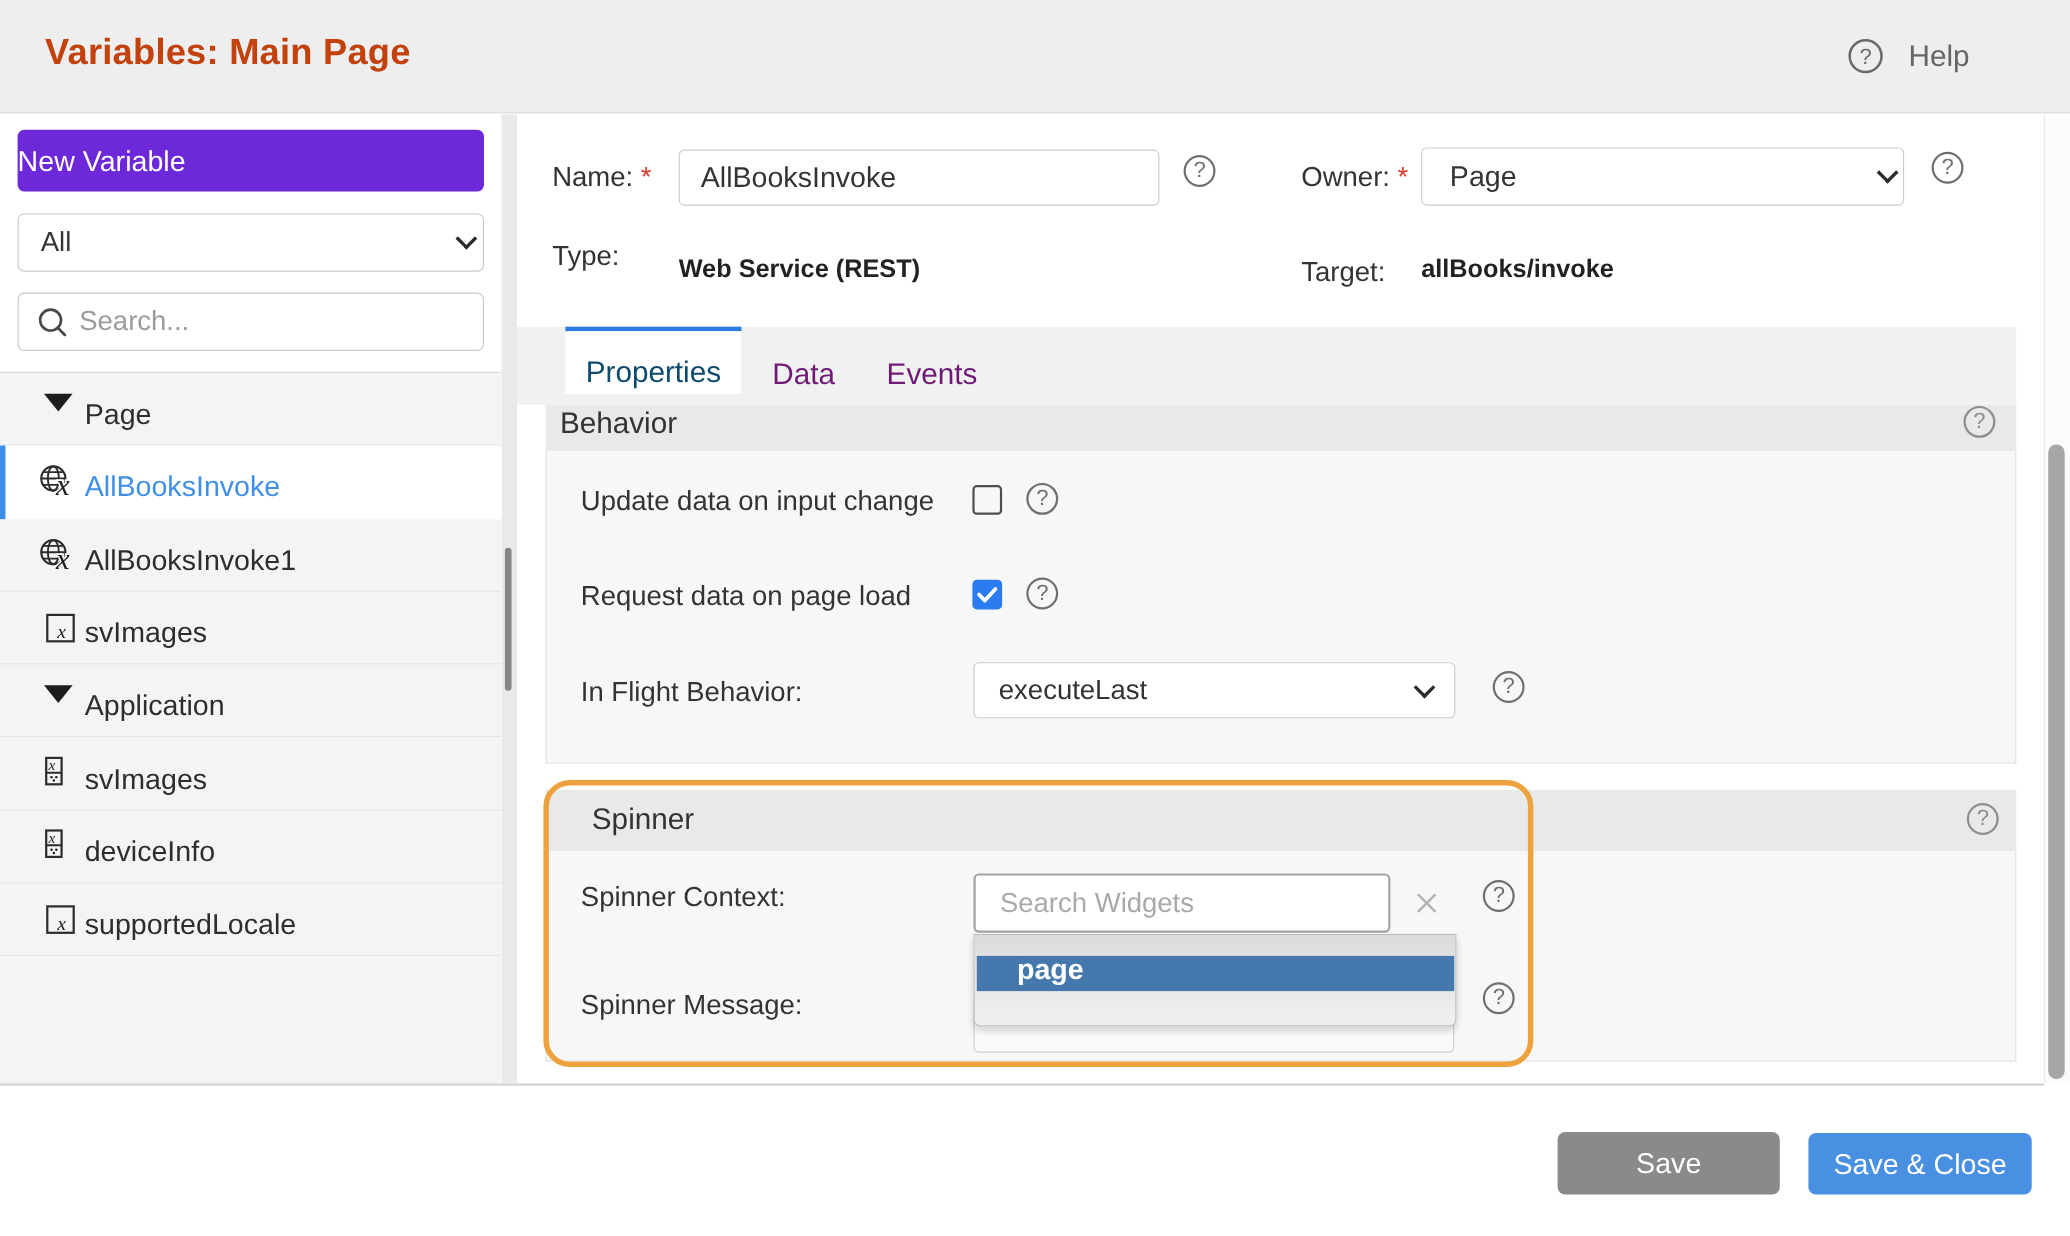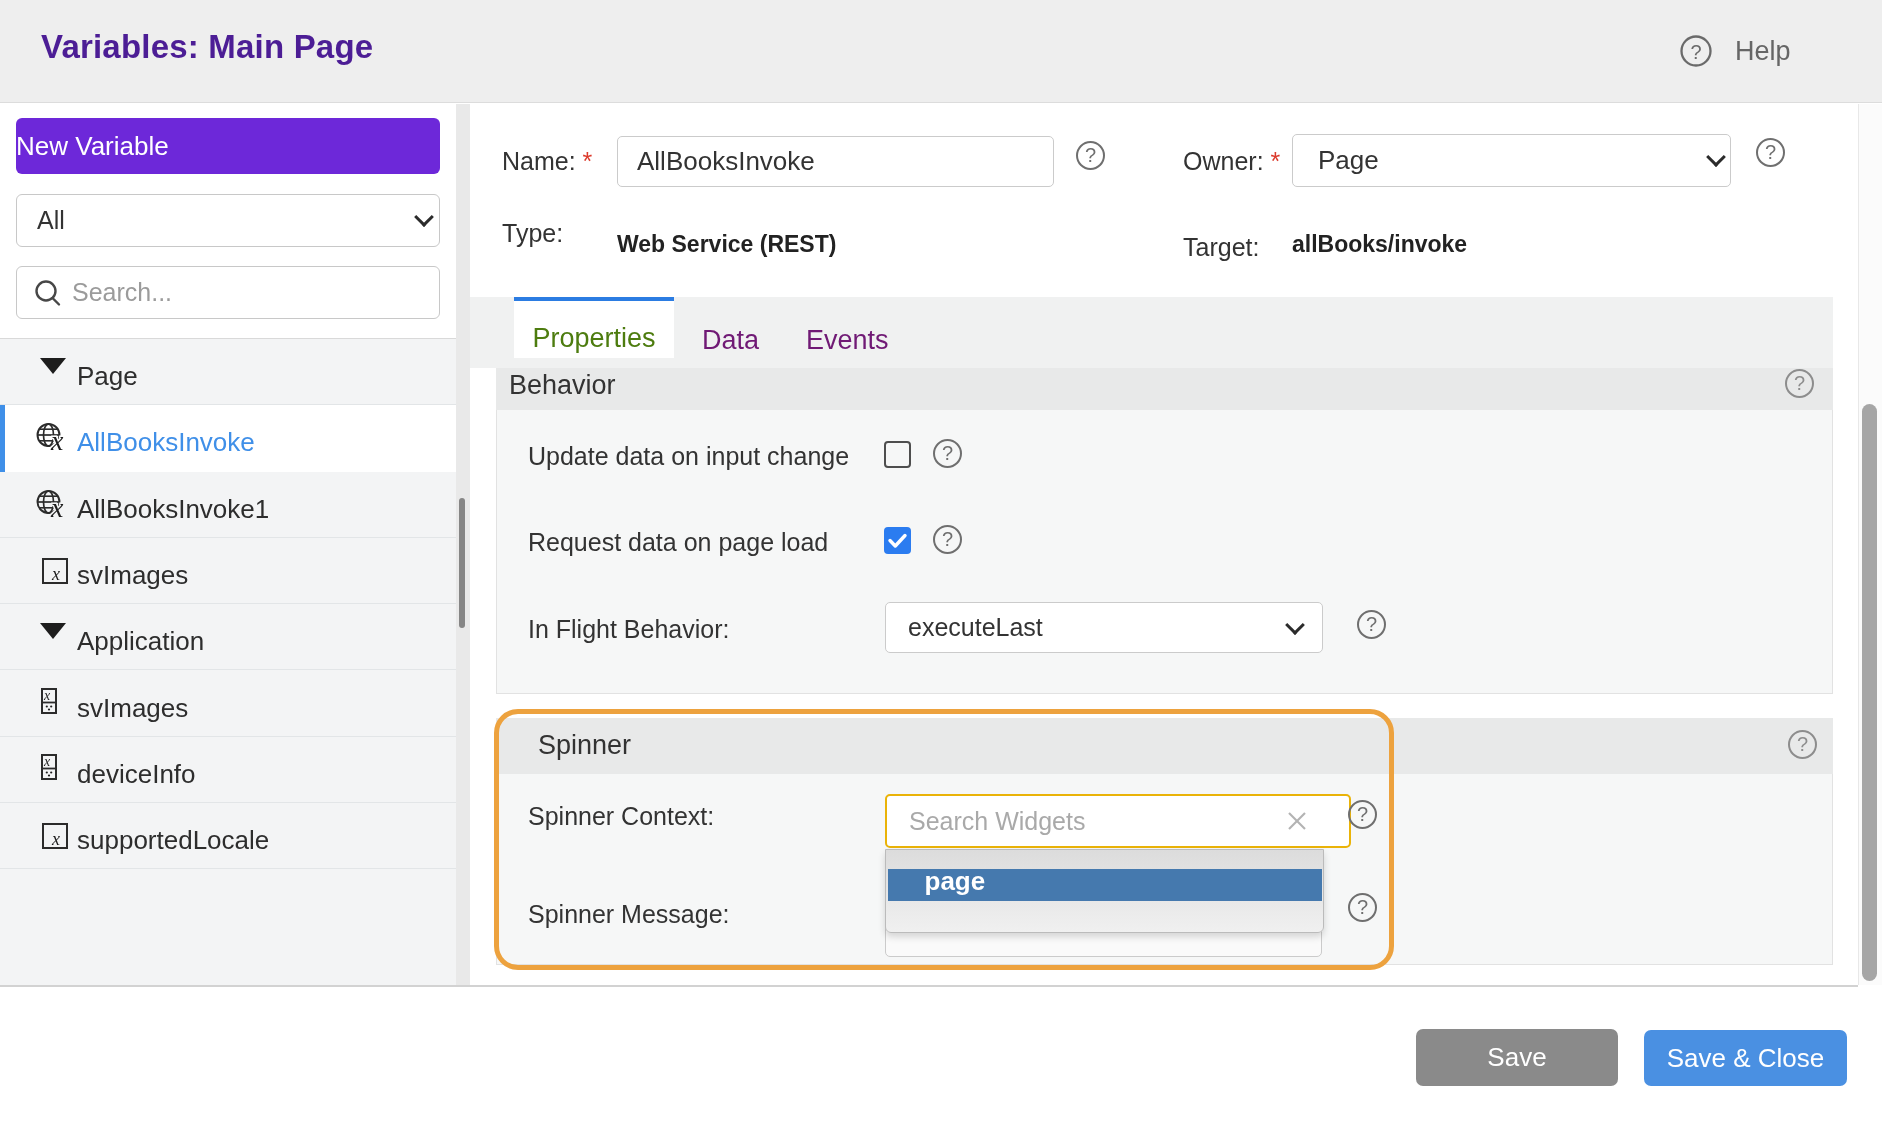--- a/index.html
+++ b/index.html
@@ -2,21 +2,21 @@
 <html><head>
 <meta charset="utf-8">
 <style>
 * { margin:0; padding:0; box-sizing:border-box; }
 html,body { width:1882px; height:1124px; background:#fff; font-family:"Liberation Sans", sans-serif; overflow:hidden; }
 #stage { position:relative; width:1882px; height:1124px; background:#fff; }
 .abs { position:absolute; }
 
 
 #header { left:0; top:0; width:1882px; height:103px; background:#eeeeee; border-bottom:1px solid #dcdcdc; }
-#title { left:41px; top:28px; font-size:33px; font-weight:bold; color:#4c1d95; letter-spacing:0.2px; }
+#title { left:41px; top:28px; font-size:33px; font-weight:bold; color:#c2410c; letter-spacing:0.2px; }
 #help { left:1735px; top:36px; font-size:27px; color:#666; }
 
 
 .qc { position:absolute; width:29px; height:29px; border:2.5px solid #6f6f6f; border-radius:50%; color:#6f6f6f; text-align:center; font-size:20px; line-height:25px; background:transparent; }
 .qc.lt { border-color:#8d8d8d; color:#8d8d8d; }
 
 
 #sidebar { left:0; top:104px; width:456px; height:881px; background:#fff; }
 #gutter { left:456px; top:104px; width:14px; height:881px; background:#e9e9e9; }
 #sthumb { left:459px; top:498px; width:6px; height:130px; background:#868686; border-radius:3px; }
@@ -35,21 +35,21 @@
 
 .flabel { position:absolute; font-size:25px; color:#333; }
 .red { color:#dc3a2c; }
 .bold { font-weight:bold; color:#222; font-size:23px; }
 .input { position:absolute; background:#fff; border:1.5px solid #cbcbcb; border-radius:5px; font-size:26px; color:#333; }
 .chev { position:absolute; width:14px; height:14px; border-right:3px solid #2b2b2b; border-bottom:3px solid #2b2b2b; transform:rotate(45deg); }
 
 
 #tabbar { left:470px; top:297px; width:1363px; height:71px; background:#f0f1f1; }
 #tabline { left:514px; top:297px; width:160px; height:4.5px; background:#2b7ce2; }
-#tabactive { left:514px; top:301px; width:160px; height:57px; background:#fff; font-size:27px; color:#4d7c0f; text-align:center; line-height:74px; }
+#tabactive { left:514px; top:301px; width:160px; height:57px; background:#fff; font-size:27px; color:#0c4a6e; text-align:center; line-height:74px; }
 .tabtxt { position:absolute; top:325px; font-size:27px; color:#701a75; }
 
 
 .band { position:absolute; left:496px; width:1337px; height:42px; background:#e8e9e9; font-size:27px; color:#333; }
 .sbody { position:absolute; left:496px; width:1337px; background:#f6f7f7; border:1px solid #e2e2e2; border-top:none; }
 .cbox { position:absolute; width:27px; height:27px; border-radius:4px; }
 .cbox.off { border:2.5px solid #4e4e4e; }
 .cbox.on { background:#2b7cf0; }
 
 
@@ -195,21 +195,21 @@
   <div class="input abs" style="left:885px; top:602px; width:438px; height:51px; line-height:48px; padding-left:22px; font-size:25px;">executeLast</div>
   <div class="chev abs" style="left:1288px; top:618px;"></div>
   <div class="qc abs" style="left:1357px; top:610px;">?</div>
 
   <div class="band abs" style="top:718px; height:56px;">
       <span style="position:absolute; left:42px; top:12px;">Spinner</span>
     </div>
   <div class="qc lt abs" style="left:1788px; top:730px;">?</div>
   <div class="sbody abs" style="top:774px; height:191px;"></div>
   <div class="flabel abs" style="left:528px; top:802px;">Spinner Context:</div>
-  <div class="input abs" style="left:885px; top:794px; width:466px; height:54px; border:2px solid #eab308; line-height:50px; padding-left:22px; font-size:25px; color:#a9a9a9;">Search Widgets</div>
+  <div class="input abs" style="left:885px; top:794px; width:379px; height:54px; border:2px solid #a3a3a3; line-height:50px; padding-left:22px; font-size:25px; color:#a9a9a9;">Search Widgets</div>
   <svg class="abs" width="26" height="26" style="left:1284px; top:808px;" viewBox="0 0 26 26">
     <line x1="5" y1="5" x2="21" y2="21" stroke="#b3b3b3" stroke-width="2.2"></line>
     <line x1="21" y1="5" x2="5" y2="21" stroke="#b3b3b3" stroke-width="2.2"></line>
   </svg>
   <div class="qc abs" style="left:1348px; top:800px;">?</div>
   <div class="flabel abs" style="left:528px; top:900px;">Spinner Message:</div>
   <div class="input abs" style="left:885px; top:904px; width:437px; height:53px; background:#fafafa;"></div>
   <div class="qc abs" style="left:1348px; top:893px;">?</div>
 
   <div id="orange" class="abs"></div>

